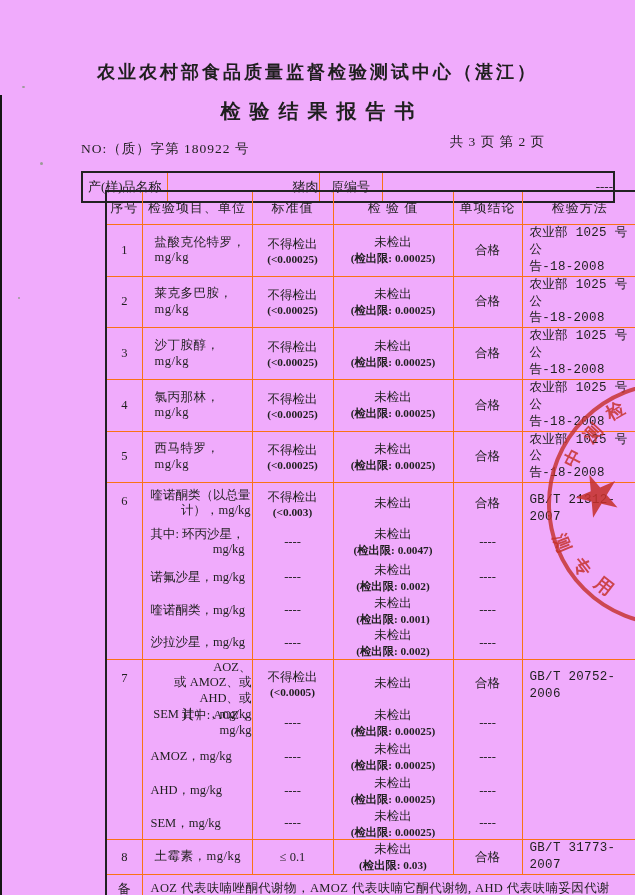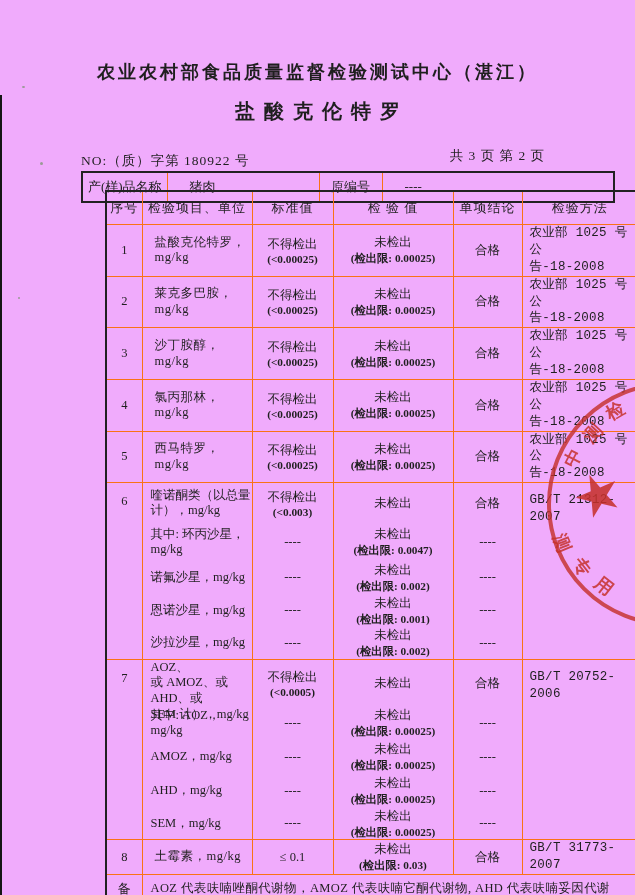--- a/index.html
+++ b/index.html
@@ -14,48 +14,48 @@
   .speck{position:absolute;background:#9a9a96;border-radius:50%;}
 
   .org-title{
     position:absolute;top:60px;left:0;width:100%;text-align:center;
     font-size:18px;font-weight:bold;letter-spacing:3px;
   }
   .doc-title{
     position:absolute;top:98px;left:0;width:100%;text-align:center;
     font-size:20px;font-weight:bold;letter-spacing:9px;padding-left:9px;box-sizing:border-box;
   }
-  .report-no{position:absolute;left:81px;top:152px;font-size:13.5px;letter-spacing:1px;}
-  .page-count{position:absolute;right:90px;top:147px;font-size:13.5px;letter-spacing:1px;}
+  .report-no{position:absolute;left:81px;top:140px;font-size:13.5px;letter-spacing:1px;}
+  .page-count{position:absolute;right:90px;top:133px;font-size:13.5px;letter-spacing:1px;}
 
   table{border-collapse:collapse;table-layout:fixed;background:transparent;}
   td,th{border:1px solid #f97316;padding:0;font-weight:normal;font-size:12.5px;
         overflow:hidden;vertical-align:middle;}
   .tbl{position:absolute;left:81px;width:532px;border:2px solid #222;}
   #info-tbl{top:171px;}
   #main-tbl{top:190px;margin-left:24px;}
 
   #info-tbl td{height:28px;}
   .info-label{text-align:center;font-size:13px;}
-  .info-value{text-align:left;padding-left:22px;font-size:13px;}
+  .info-value{text-align:right;padding-left:2px;font-size:13px;}
 
   .hdr th{height:32px;text-align:center;font-size:13px;letter-spacing:1px;}
   .t-c{text-align:center;}
   .t-l{text-align:left;padding-left:12px;letter-spacing:0.5px;}
   .pre{white-space:pre-line;}
   .lim{font-size:11.3px;letter-spacing:0;font-weight:bold;}
   .item{line-height:1.25;}
   .method{padding-left:7px;padding-right:3px;line-height:1.35;letter-spacing:0.3px;font-family:Liberation Mono, monospace;}
   .r-sm td{height:33px;}
   .r8 td{height:27px;}
 
   .stack{display:flex;flex-direction:column;width:100%;}
   .sub{display:flex;flex-direction:column;justify-content:center;box-sizing:border-box;}
   .sub.cc{align-items:center;text-align:center;}
-  .sub.ll{align-items:flex-start;padding-left:8px;text-align:left;}
+  .sub.ll{align-items:flex-start;padding-left:8px;text-align:right;}
   .b6-0{height:40px;} .b6-1{height:38px;} .b6-2{height:33px;} .b6-3{height:33px;} .b6-4{height:32px;}
   .b7-0{height:46px;} .b7-1{height:34px;} .b7-2{height:34px;} .b7-3{height:34px;} .b7-4{height:31px;}
   .vtop{vertical-align:top;}
   .vtop .method{padding-top:9px;}
   .no-top{padding-top:11px;text-align:center;}
 
   .note-label{text-align:center;white-space:pre-line;line-height:1.5;font-size:13px;}
   .note-text{padding:4px 8px 4px 8px;line-height:1.55;font-size:12.5px;letter-spacing:0.4px;vertical-align:middle;}
   #note-row td{height:38px;}
 
@@ -83,21 +83,21 @@
 <body>
 
 <div class="page">
 
   <div class="scan-edge"></div>
   <div class="speck" style="left:22px;top:86px;width:3px;height:2px;"></div>
   <div class="speck" style="left:40px;top:162px;width:3px;height:3px;"></div>
   <div class="speck" style="left:18px;top:297px;width:2px;height:2px;"></div>
 
   <div class="org-title">农业农村部食品质量监督检验测试中心（湛江）</div>
-  <div class="doc-title">盐酸克伦特罗</div>
+  <div class="doc-title">检验结果报告书</div>
   <div class="report-no">NO:（质）字第 180922 号</div>
   <div class="page-count">共 3 页 第 2 页</div>
 
   <table class="tbl" id="info-tbl">
     <colgroup>
         <col style="width:85px">
         <col style="width:152px">
         <col style="width:63px">
         <col style="width:232px">
       </colgroup>
@@ -216,21 +216,21 @@
       <td class="vtop">
             <div class="no-top">6</div>
           </td>
       <td class="vtop">
             <div class="stack">
         <div class="sub ll b6-0 pre item">喹诺酮类（以总量
 计），mg/kg</div>
         <div class="sub ll b6-1 pre item">其中: 环丙沙星，
 mg/kg</div>
         <div class="sub ll b6-2 item">诺氟沙星，mg/kg</div>
-        <div class="sub ll b6-3 item">恩诺沙星，mg/kg</div>
+        <div class="sub ll b6-3 item">喹诺酮类，mg/kg</div>
         <div class="sub ll b6-4 item">沙拉沙星，mg/kg</div>
       </div>
           </td>
       <td class="vtop">
             <div class="stack">
         <div class="sub cc b6-0">
                 <div>不得检出</div>
                 <div class="lim">(&lt;0.003)</div>
               </div>
         <div class="sub cc b6-1">----</div>

